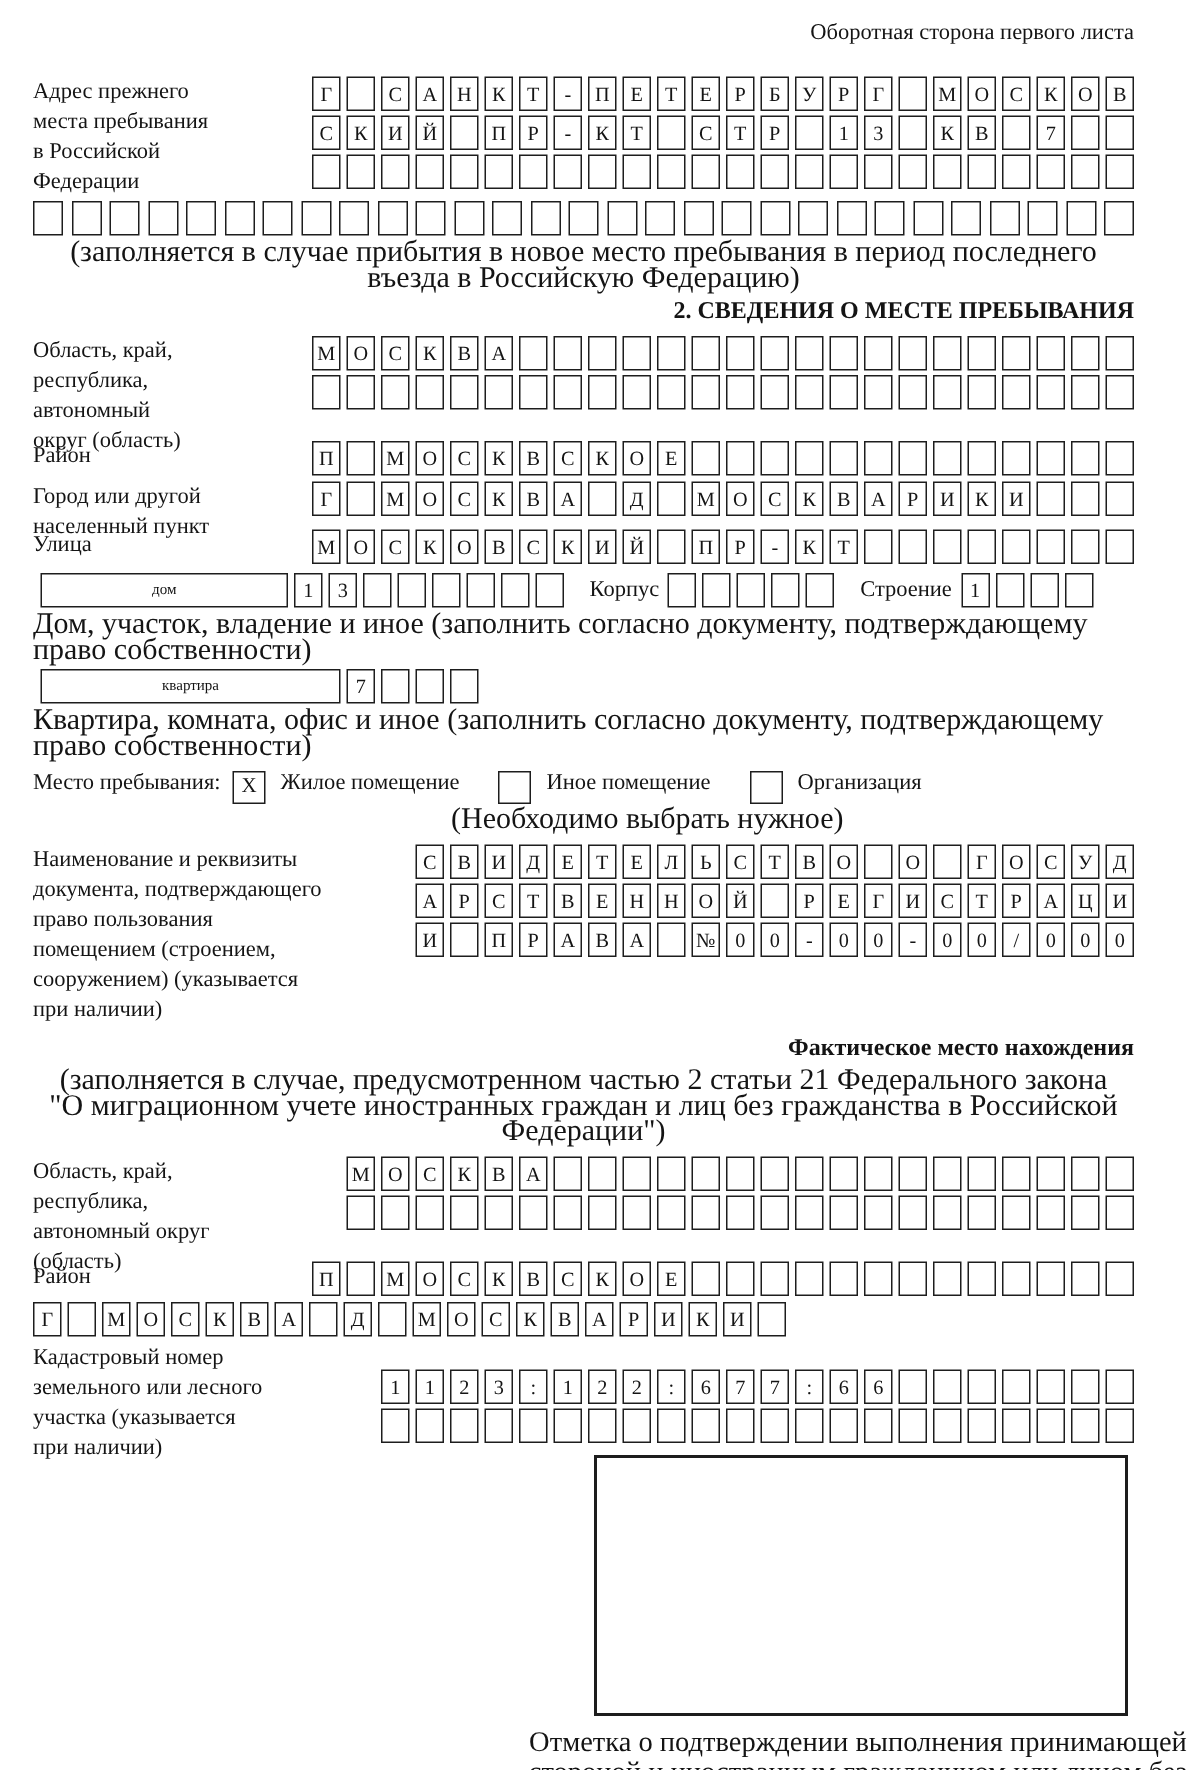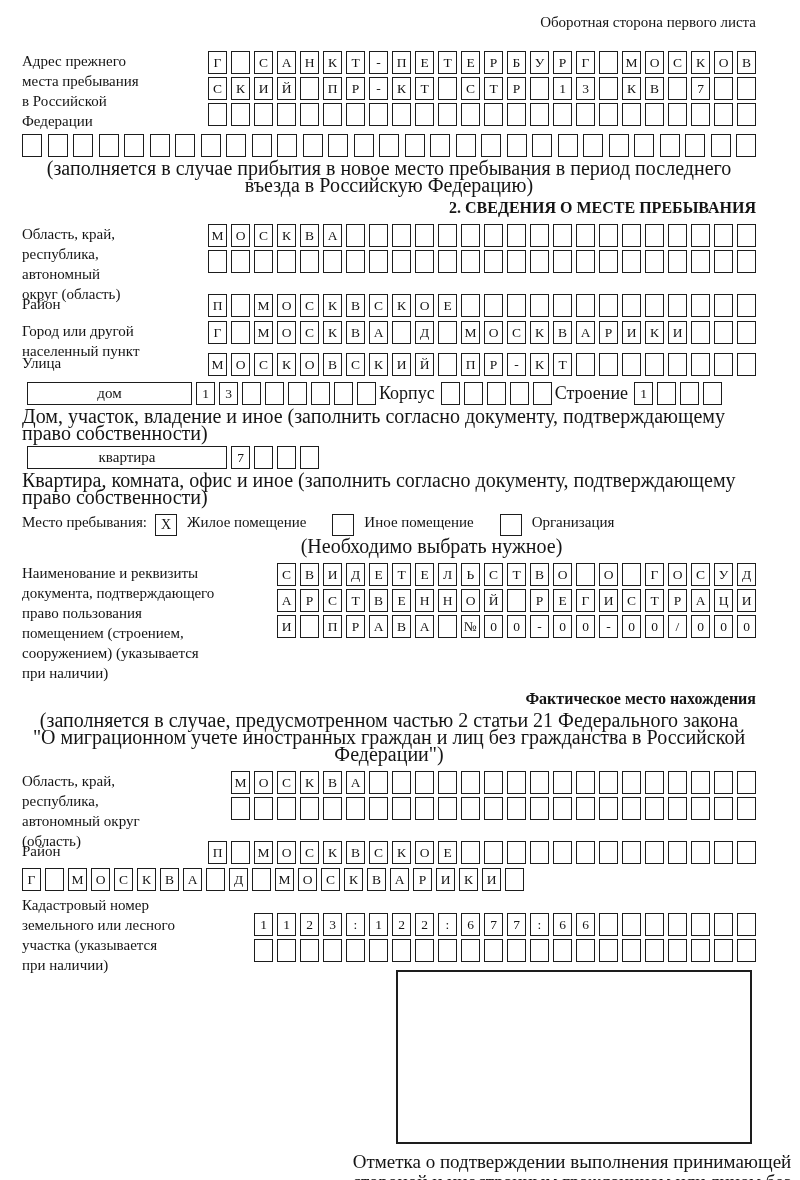--- a/index.html
+++ b/index.html
@@ -25,24 +25,24 @@
   .note{font-size:20px;line-height:17px;}
   .center{text-align:center;}
   .noteshift{text-align:center;padding-left:85px;}
   .mb4{margin-bottom:4px;} .mb6{margin-bottom:6px;gap:11px;} .mb8{margin-bottom:8px;}
   .mt3{margin-top:3px;}
 
   .sec-title{text-align:right;font-weight:bold;font-size:16px;line-height:19px;margin:4px 0 7px;}
 
   .house-row{display:flex;align-items:center;margin:2px 0 3px;padding-left:5px;}
   .labelbox{box-sizing:content-box;border:1.5px solid #1d1d1d;height:21px;line-height:21px;
-            text-align:center;font-size:15px;background:#fff;}
+            text-align:center;font-size:10px;background:#fff;}
   .labelbox.house{width:163px;}
   .labelbox.apt{width:198px;}
-  .inline-lbl{font-size:18px;margin:0 6px 0 3px;}
+  .inline-lbl{font-size:15px;margin:0 6px 0 17px;}
   .gap4{width:4px;flex:0 0 4px;}
 
   .stay-row{display:flex;align-items:flex-start;font-size:15px;margin:8px 0 2px;}
   .checkbox{box-sizing:content-box;width:20px;height:20px;border:1.5px solid #1d1d1d;
             text-align:center;line-height:20px;font-size:14px;margin:0 10px 0 8px;}
   .checkbox.later{margin-left:26px;}
 
   .stamp-wrap{margin-top:8px;margin-left:auto;margin-right:4px;width:356px;}
   .stamp-box{width:352px;height:170px;border:2px solid #1d1d1d;background:#fff;}
   .stamp-caption{width:440px;margin-left:-44px;margin-top:8px;font-size:19px;

